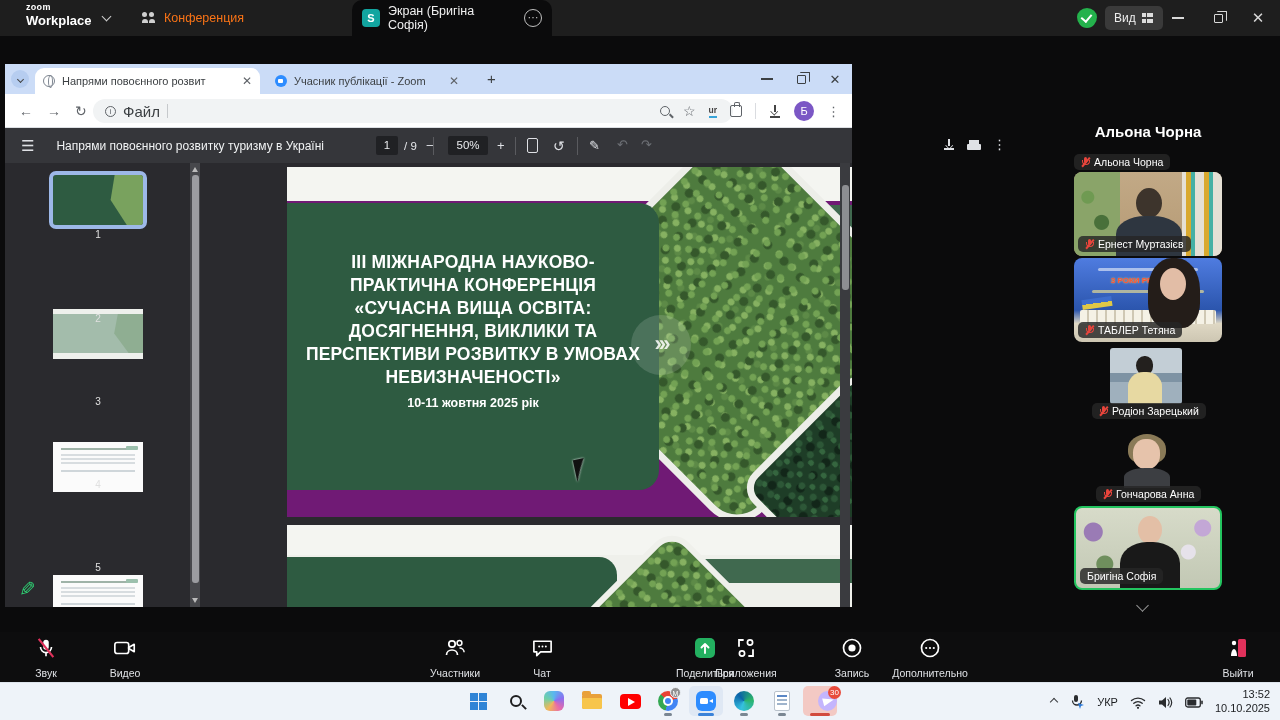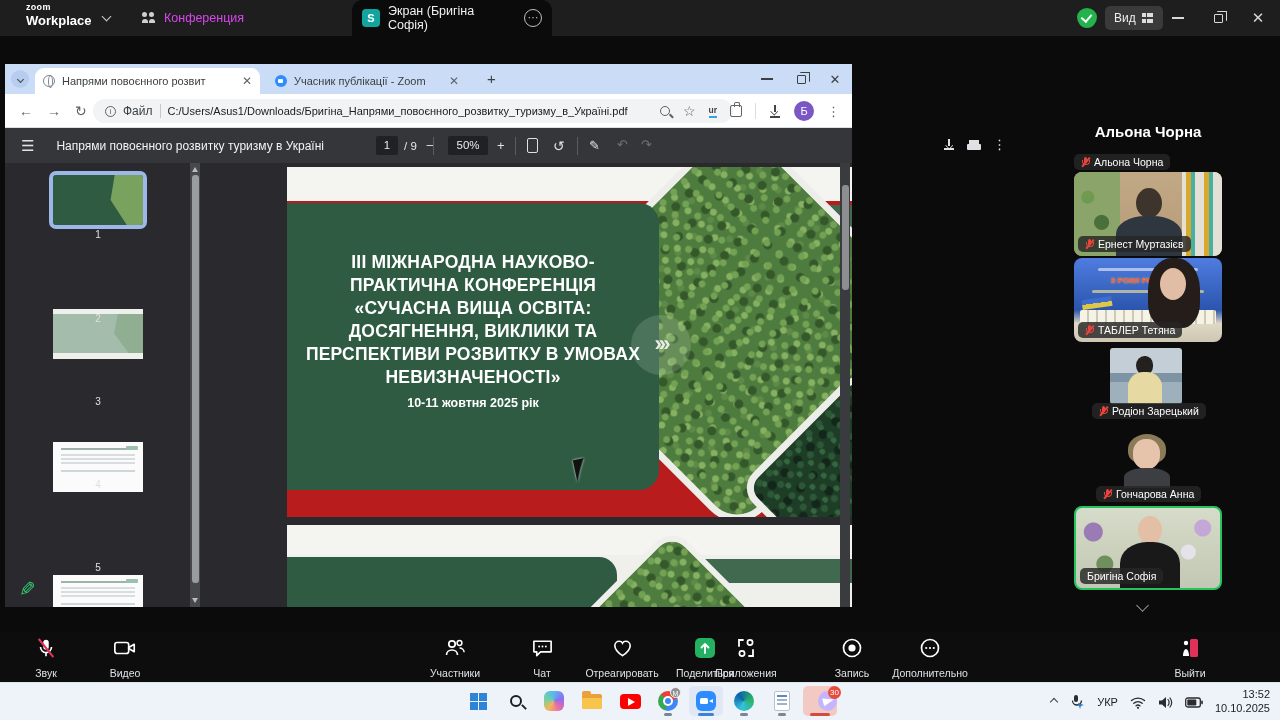--- a/index.html
+++ b/index.html
@@ -6,21 +6,21 @@
   html,body { width:1280px; height:720px; }
   body { position:relative; background:#0b0b0c; font-family:"Liberation Sans", sans-serif; overflow:hidden; }
 
   
   .titlebar { position:absolute; left:0; top:0; width:1280px; height:36px; background:#1e1e1e; }
   .brand { position:absolute; left:26px; top:3px; color:#fff; line-height:1; }
   .brand .b1 { font-size:9px; font-weight:600; letter-spacing:.3px; }
   .brand .b2 { font-size:13px; font-weight:700; margin-top:2px; }
   .chev { display:inline-block; width:7px; height:7px; border-right:1.6px solid #cfcfcf; border-bottom:1.6px solid #cfcfcf; transform:rotate(45deg); }
   .brand-chev { position:absolute; left:103px; top:13px; }
-  .tab-meeting { position:absolute; left:140px; top:0; height:36px; display:flex; align-items:center; gap:8px; color:#d946ef; font-size:12.5px; }
+  .tab-meeting { position:absolute; left:140px; top:0; height:36px; display:flex; align-items:center; gap:8px; color:#f97316; font-size:12.5px; }
   .ppl-ico { width:16px; height:12px; position:relative; }
   .ppl-ico::before, .ppl-ico::after { content:""; position:absolute; background:#cfcfcf; border-radius:50%; }
   .ppl-ico::before { width:5px; height:5px; left:2px; top:0; box-shadow:7px 0 0 #cfcfcf; }
   .ppl-ico::after { width:6px; height:4px; left:1.5px; top:7px; border-radius:3px 3px 0 0; box-shadow:7px 0 0 #cfcfcf; }
   .tab-screen { position:absolute; left:352px; top:0; width:200px; height:36px; background:#0b0b0c; border-radius:10px 10px 0 0; display:flex; align-items:center; gap:8px; padding:0 10px; }
   .s-badge { width:18px; height:18px; border-radius:4px; background:#12a5a0; color:#fff; font-size:11px; font-weight:700; display:flex; align-items:center; justify-content:center; }
   .tab-screen .lbl { color:#f0f0f0; font-size:12.5px; flex:1; }
   .more-circ { width:18px; height:18px; border:1.4px solid #bfbfbf; border-radius:50%; color:#bfbfbf; font-size:11px; line-height:15px; text-align:center; }
   .shield { position:absolute; left:1077px; top:8px; width:20px; height:20px; background:#24b24c; border-radius:50% 50% 50% 50% / 45% 45% 55% 55%; }
   .shield::after { content:""; position:absolute; left:6px; top:4px; width:5px; height:8px; border-right:2px solid #fff; border-bottom:2px solid #fff; transform:rotate(40deg); }
@@ -47,21 +47,21 @@
   .ctab .x { color:#5f6368; font-size:12px; }
   .newtab { position:absolute; left:482px; top:6px; color:#3c4043; font-size:15px; }
   .cwin { position:absolute; top:0; height:30px; width:34px; display:flex; align-items:center; justify-content:center; }
   .cwin .mini-bar { background:#3c4043; }
   .cwin .rest-sq, .cwin .rest-sq::before { border-color:#3c4043; }
   .cwin .x-glyph { color:#3c4043; font-size:13px; }
   .addressbar { position:absolute; left:0; top:30px; width:100%; height:34px; background:#fff; border-bottom:1px solid #dcdfe3; display:flex; align-items:center; }
   .navico { color:#5f6368; font-size:14px; margin-left:14px; }
   .urlpill { position:absolute; left:88px; top:5px; width:640px; height:24px; background:#f1f3f4; border-radius:13px; display:flex; align-items:center; gap:7px; padding:0 12px; overflow:hidden; }
   .info-ico { width:11px; height:11px; border:1.2px solid #5f6368; border-radius:50%; color:#5f6368; font-size:8px; line-height:9px; text-align:center; flex:none; }
-  .urlpill .chipname { font-size:12px; color:#3c4043; flex:none; }
+  .urlpill .chipname { font-size:15px; color:#3c4043; flex:none; }
   .chip-div { width:1px; height:14px; background:#c6c9cc; flex:none; }
   .urltext { font-size:11px; color:#202124; white-space:nowrap; }
   .bar-icos { position:absolute; right:0; top:0; height:34px; display:flex; align-items:center; gap:13px; padding-right:12px; }
   .mag { width:10px; height:10px; border:1.6px solid #5f6368; border-radius:50%; position:relative; }
   .mag::after { content:""; position:absolute; left:8px; top:8px; width:5px; height:1.6px; background:#5f6368; transform:rotate(45deg); }
   .star { color:#5f6368; font-size:14px; }
   .extur { font-size:8.5px; font-weight:700; color:#444; border-bottom:2px solid #37a3d8; padding-bottom:1px; }
   .puzzle { width:12px; height:12px; border:1.5px solid #5f6368; border-radius:2px; position:relative; }
   .puzzle::after { content:""; position:absolute; left:3px; top:-4px; width:4px; height:4px; border:1.5px solid #5f6368; border-bottom:none; border-radius:2px 2px 0 0; }
   .vdiv { width:1px; height:16px; background:#dadce0; }
@@ -110,21 +110,21 @@
   .thumb-sb { position:absolute; left:185px; top:0; width:10px; height:100%; background:#47484c; }
   .thumb-sb .tsb-thumb { position:absolute; left:1.5px; top:12px; width:7px; height:408px; background:#9b9ca0; border-radius:3px; }
   .thumb-sb .aru, .thumb-sb .ard { position:absolute; left:2px; width:6px; height:6px; }
   .aru { top:3px; border-left:3px solid transparent; border-right:3px solid transparent; border-bottom:5px solid #bbb; }
   .ard { bottom:3px; border-left:3px solid transparent; border-right:3px solid transparent; border-top:5px solid #bbb; }
   .pencil-fab { position:absolute; left:14px; bottom:6px; font-size:20px; color:#2ecc71; transform:scaleX(-1); }
   .main-sb { position:absolute; right:2px; top:0; width:10px; height:100%; background:#3a3b3f; }
   .main-sb .msb-thumb { position:absolute; left:1.5px; top:22px; width:7px; height:105px; background:#8d8e92; border-radius:3px; }
 
   
-  .slide1 { position:absolute; left:282px; top:4px; width:625px; height:350px; background:#b91c1c; overflow:hidden; }
+  .slide1 { position:absolute; left:282px; top:4px; width:625px; height:350px; background:#701a75; overflow:hidden; }
   .s-topstrip { position:absolute; left:0; top:0; width:100%; height:34px; background:#f4f5f1; }
   .greenbar { position:absolute; right:28px; top:38px; width:235px; height:27px; border-radius:14px; background:#40694f; }
   .ring { position:absolute; right:48px; top:70px; width:118px; height:118px; border-radius:50%; border:26px solid #b5ca90; }
   .foliage { background-color:#4e7b3e; background-image:
       radial-gradient(circle at 25% 25%, #73a254 0 3px, transparent 4px),
       radial-gradient(circle at 70% 40%, #35582b 0 4px, transparent 5px),
       radial-gradient(circle at 45% 70%, #86b161 0 3px, transparent 4px),
       radial-gradient(circle at 85% 80%, #5d8a47 0 3px, transparent 4px);
     background-size:17px 15px, 23px 19px, 19px 17px, 27px 23px; }
   .foliage-dark { background-color:#1e3d27; background-image:
@@ -303,21 +303,20 @@
   </div>
 
   <div class="addressbar">
     <span class="navico">←</span>
     <span class="navico">→</span>
     <span class="navico">↻</span>
     <div class="urlpill">
       <span class="info-ico">i</span>
       <span class="chipname">Файл</span>
       <span class="chip-div"></span>
-      <span class="urltext">C:/Users/Asus1/Downloads/Бригіна_Напрями_повоєнного_розвитку_туризму_в_Україні.pdf</span>
     </div>
     <div class="bar-icos">
       <span class="mag"></span>
       <span class="star">☆</span>
       <span class="extur">ur</span>
       <span class="puzzle"></span>
       <span class="vdiv"></span>
       <span class="dl-ico">
           <i></i>
         </span>
@@ -505,26 +504,20 @@
   <div class="zbtn" style="left:518px; width:48px;">
     <svg width="23" height="22" viewBox="0 0 24 22">
       <path d="M3 4h18v11H10l-4 4v-4H3z" stroke="#fff" stroke-width="1.7" fill="none" stroke-linejoin="round"></path>
       <circle cx="8.5" cy="9.5" r="1" fill="#fff"></circle>
         <circle cx="12" cy="9.5" r="1" fill="#fff"></circle>
         <circle cx="15.5" cy="9.5" r="1" fill="#fff"></circle>
     </svg>
     <span class="lbl">Чат</span>
   </div>
 
-  <div class="zbtn" style="left:578px; width:88px;">
-    <svg width="23" height="22" viewBox="0 0 24 22">
-      <path d="M12 19S4 13.7 4 8.6C4 5.8 6.2 4 8.5 4c1.6 0 2.9.8 3.5 2 .6-1.2 1.9-2 3.5-2C17.8 4 20 5.8 20 8.6 20 13.7 12 19 12 19z" stroke="#fff" stroke-width="1.7" fill="none"></path>
-    </svg>
-    <span class="lbl">Отреагировать</span>
-  </div>
 
   <div class="zbtn" style="left:672px; width:66px;">
     <svg width="22" height="22" viewBox="0 0 22 22">
       <rect x="1" y="1" width="20" height="20" rx="5" fill="#23b060"></rect>
       <path d="M11 16V7M11 7l-3.5 3.5M11 7l3.5 3.5" stroke="#fff" stroke-width="1.9" fill="none" stroke-linecap="round"></path>
     </svg>
     <span class="lbl">Поделиться</span>
   </div>
 
   <div class="zbtn" style="left:710px; width:72px;">
@@ -548,21 +541,21 @@
   <div class="zbtn" style="left:884px; width:92px;">
     <svg width="22" height="22" viewBox="0 0 22 22">
       <circle cx="11" cy="11" r="8.5" stroke="#fff" stroke-width="1.7" fill="none"></circle>
       <circle cx="7.2" cy="11" r="1.1" fill="#fff"></circle>
         <circle cx="11" cy="11" r="1.1" fill="#fff"></circle>
         <circle cx="14.8" cy="11" r="1.1" fill="#fff"></circle>
     </svg>
     <span class="lbl">Дополнительно</span>
   </div>
 
-  <div class="zbtn" style="left:1164px; width:52px;">
+  <div class="zbtn" style="left:1212px; width:52px;">
     <svg width="22" height="22" viewBox="0 0 22 22">
       <rect x="11" y="2" width="8" height="18" rx="1.5" fill="#e0315b"></rect>
       <circle cx="7" cy="6" r="2.2" fill="#fff"></circle>
       <path d="M4 19c0-4 1.5-7 3-7s3 3 3 7" fill="#fff"></path>
     </svg>
     <span class="lbl">Выйти</span>
   </div>
 </div>
 
 <div class="taskbar">

